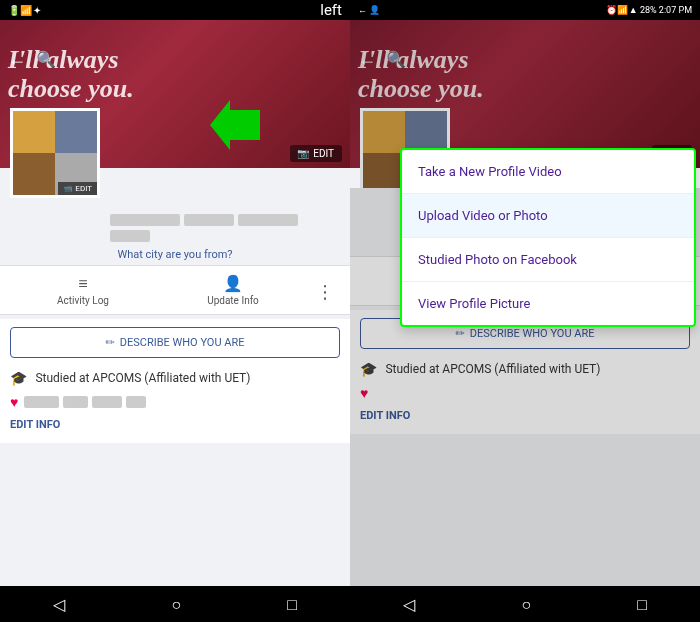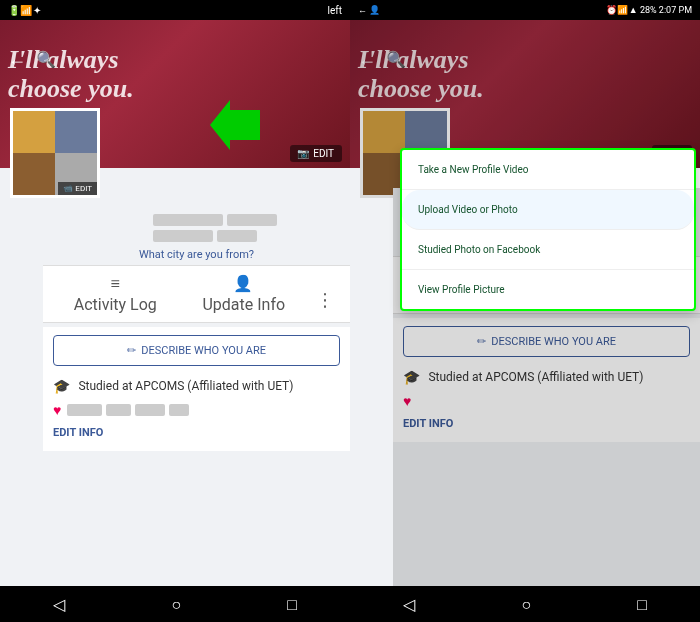--- a/index.html
+++ b/index.html
@@ -151,21 +151,20 @@
       display: flex;
       align-items: center;
       gap: 2px;
     }
 
     
     .main-content {
       flex: 1;
       background: #f0f2f5;
       padding-top: 18px;
-      margin-left: 43px;
     }
 
     .user-name-area {
       padding: 8px 15px 2px 110px;
       display: flex;
       flex-wrap: wrap;
       gap: 4px;
     }
     .name-block {
       height: 12px;
@@ -195,21 +194,21 @@
       align-items: center;
       flex: 1;
       padding: 4px;
     }
     .action-icon {
       font-size: 16px;
       color: #555;
       margin-bottom: 2px;
     }
     .action-label {
-      font-size: 16px;
+      font-size: 10px;
       color: #555;
     }
     .action-more {
       padding: 4px 8px;
       font-size: 18px;
       color: #555;
       align-self: flex-end;
       padding-bottom: 8px;
     }
 
@@ -276,31 +275,30 @@
       left: 50px;
       right: 4px;
       background: #fff;
       border: 2.5px solid #0f0;
       border-radius: 4px;
       z-index: 100;
       box-shadow: 0 4px 12px rgba(0,0,0,0.2);
     }
     .dropdown-item {
       padding: 14px 16px;
-      font-size: 10px;
-      color: #14532d;
+      font-size: 13px;
+      color: #4c1d95;
       border-bottom: 1px solid #eee;
       cursor: pointer;
     }
     .dropdown-item:last-child {
       border-bottom: none;
     }
     .dropdown-item.highlighted {
       background: #f0f8ff;
-      border-radius: 18px;
     }
 
     
     .nav-bar {
       height: 36px;
       background: #000;
       display: flex;
       align-items: center;
       justify-content: space-around;
       flex-shrink: 0;
@@ -319,21 +317,21 @@
 </head>
 <body>
 
 <div class="phone-panel">
 
   <div class="status-bar">
     <div class="status-bar-left">
       <span>🔋📶✦</span>
     </div>
     <div class="status-bar-right">
-      <span style="font-size:10px;text-align:right;">left</span>
+      <span style="font-size:15px;text-align:right;">left</span>
     </div>
   </div>
 
   <div class="cover-area">
     <div class="cover-bg">
 
       <div class="cover-nav">
         <span class="nav-back">←</span>
         <span class="nav-search">🔍</span>
       </div>

